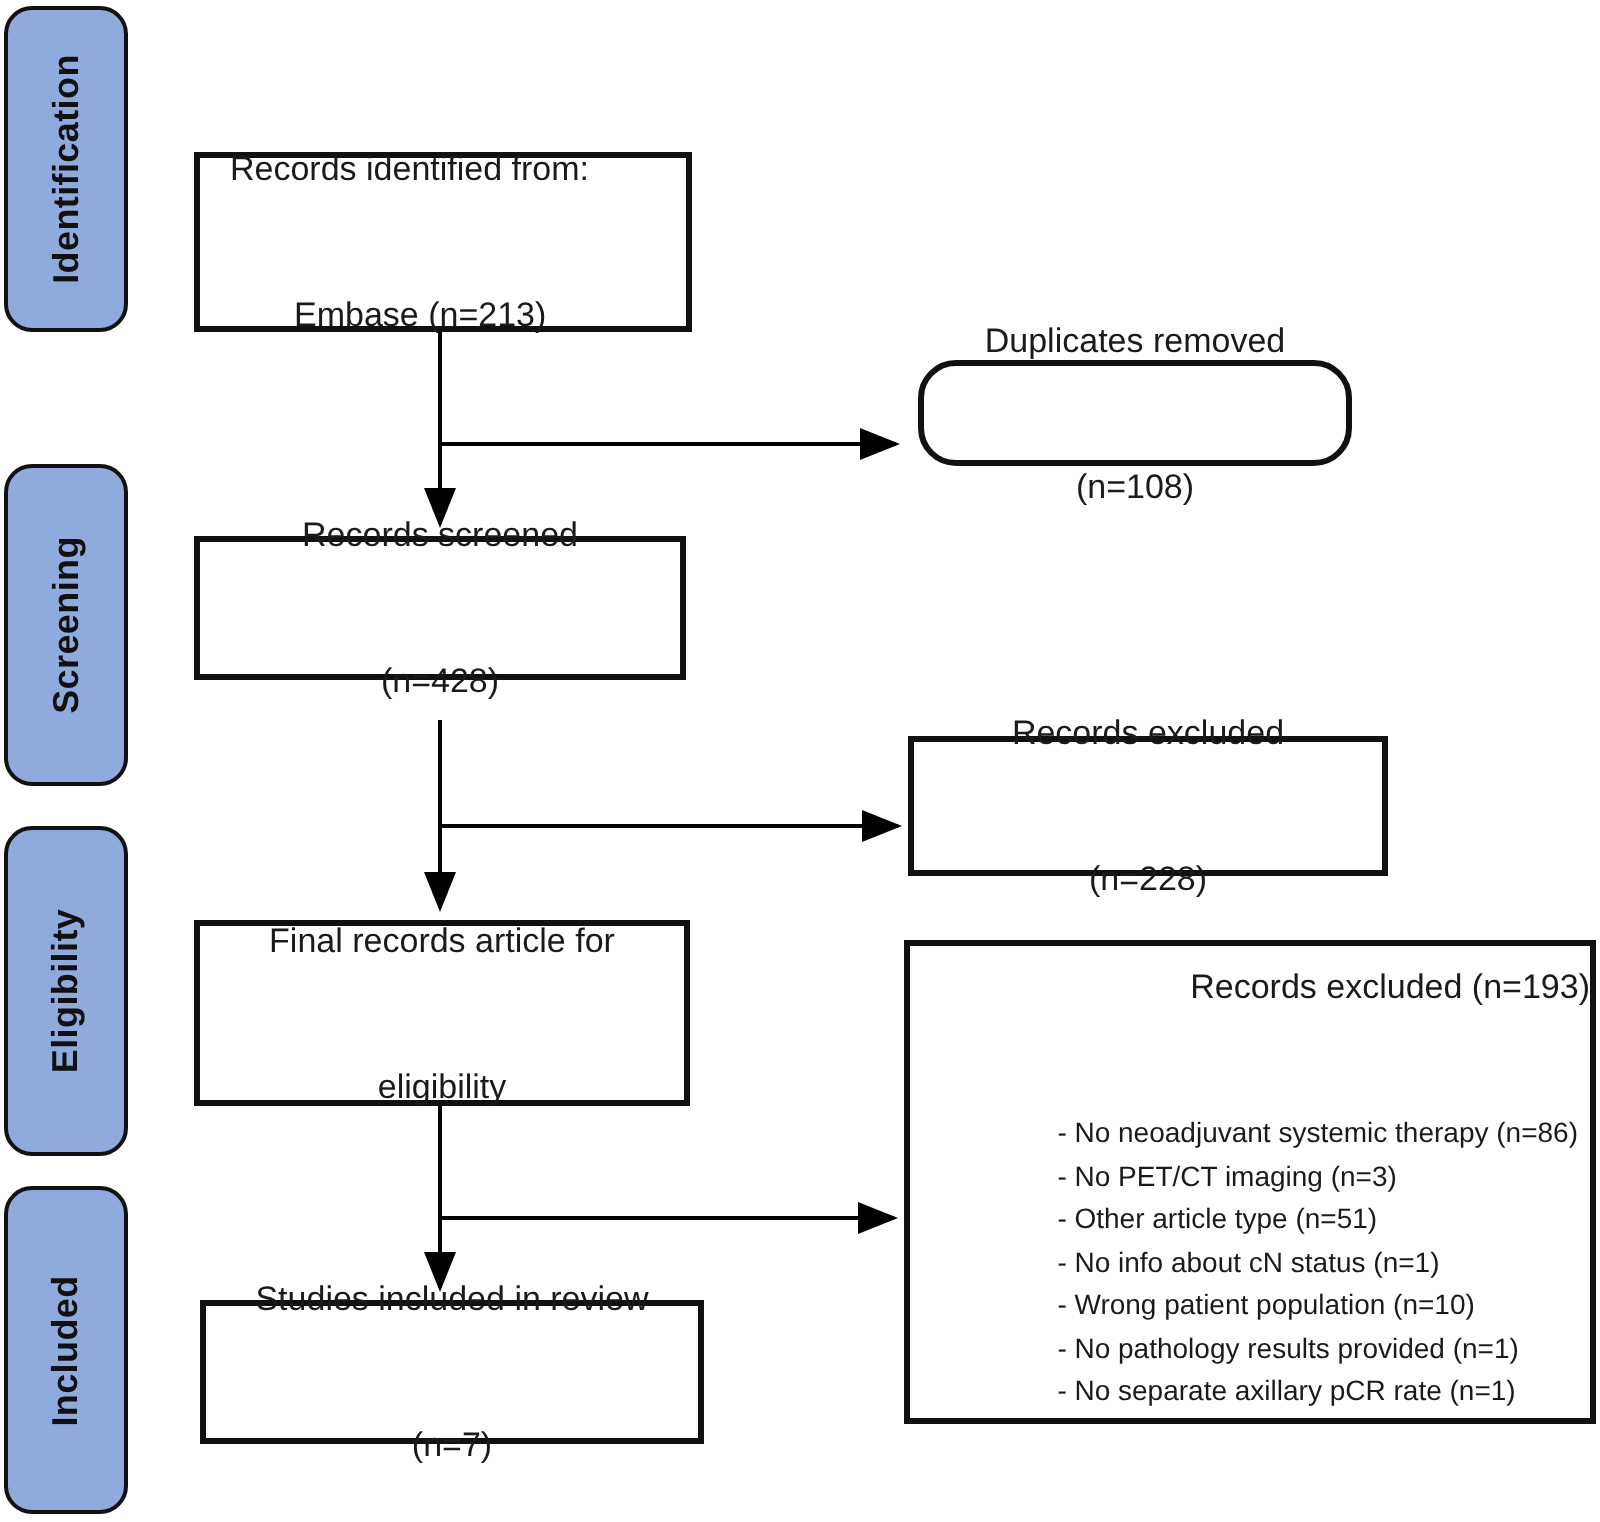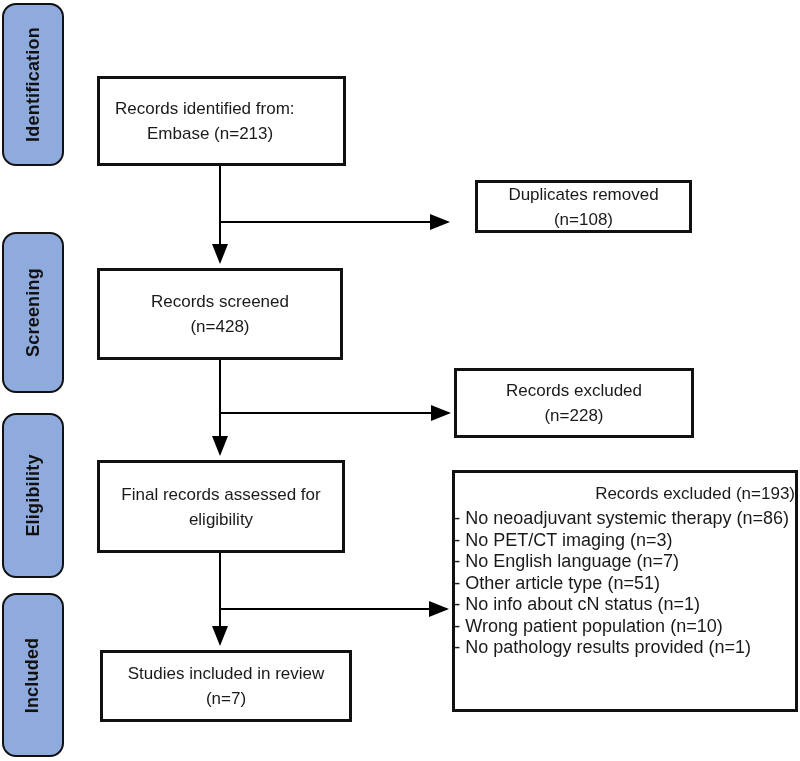--- a/index.html
+++ b/index.html
@@ -48,20 +48,21 @@
     position: absolute;
     background: #ffffff;
     border: 3px solid #111111;
     box-sizing: border-box;
     display: flex;
     flex-direction: column;
     justify-content: center;
     text-align: center;
     font-size: 17px;
     line-height: 25px;
+    gap: 48px;
   }
   .fbox p { margin: 0; }
   
   .fbox.align-left { text-align: left; }
   .fbox.align-left .l1 { margin-left: 15px; }
   .fbox.align-left .l2 { margin-left: 47px; }
   
   .fbox.detail {
     justify-content: flex-start;
     padding-top: 8px;
@@ -73,21 +74,21 @@
     font-size: 17px;
     line-height: 26px;
     margin: 0 0 1px 0;
   }
   .fbox.detail ul {
     list-style: none;
     margin: 0;
     padding: 0 6px 0 16px;
   }
   .fbox.detail li {
-    font-size: 18px;
+    font-size: 14px;
     line-height: 21.5px;
     white-space: nowrap;
   }
 </style>
 </head>
 <body>
 
 <div class="canvas">
 
   <svg class="connectors" viewBox="0 0 800 761" xmlns="http://www.w3.org/2000/svg">
@@ -117,51 +118,51 @@
   </div>
   <div class="stage" style="top: 593px; height: 164px; background: rgb(143, 170, 220);">
     <span class="stage-text">Included</span>
   </div>
 
   <div class="fbox align-left" style="left:97px; top:76px; width:249px; height:90px;">
     <p class="l1">Records identified from:</p>
     <p class="l2">Embase (n=213)</p>
   </div>
 
-  <div class="fbox" style="left:97px; top:268px; width:246px; height:92px;">
+  <div class="fbox" style="left:97px; top:268px; width:246px; height:72px;">
     <p>Records screened</p>
     <p>(n=428)</p>
   </div>
 
   <div class="fbox" style="left:97px; top:460px; width:248px; height:93px;">
-    <p>Final records assessed for</p>
+    <p>Final records article for</p>
     <p>eligibility</p>
   </div>
 
   <div class="fbox" style="left:100px; top:650px; width:252px; height:72px;">
     <p>Studies included in review</p>
     <p>(n=7)</p>
   </div>
 
-  <div class="fbox" style="left:475px; top:180px; width:217px; height:53px;">
+  <div class="fbox" style="left:459px; top:180px; width:217px; height:53px;border-radius:19px;">
     <p>Duplicates removed</p>
     <p>(n=108)</p>
   </div>
 
   <div class="fbox" style="left:454px; top:368px; width:240px; height:70px;">
     <p>Records excluded</p>
     <p>(n=228)</p>
   </div>
 
   <div class="fbox detail" style="left:452px; top:470px; width:346px; height:242px;">
     <p class="detail-title">Records excluded (n=193)</p>
     <ul>
       <li>- No neoadjuvant systemic therapy (n=86)</li>
       <li>- No PET/CT imaging (n=3)</li>
-      <li>- No English language (n=7)</li>
       <li>- Other article type (n=51)</li>
       <li>- No info about cN status (n=1)</li>
       <li>- Wrong patient population (n=10)</li>
       <li>- No pathology results provided (n=1)</li>
+      <li>- No separate axillary pCR rate (n=1)</li>
     </ul>
   </div>
 
 </div>
 
 </body></html>

